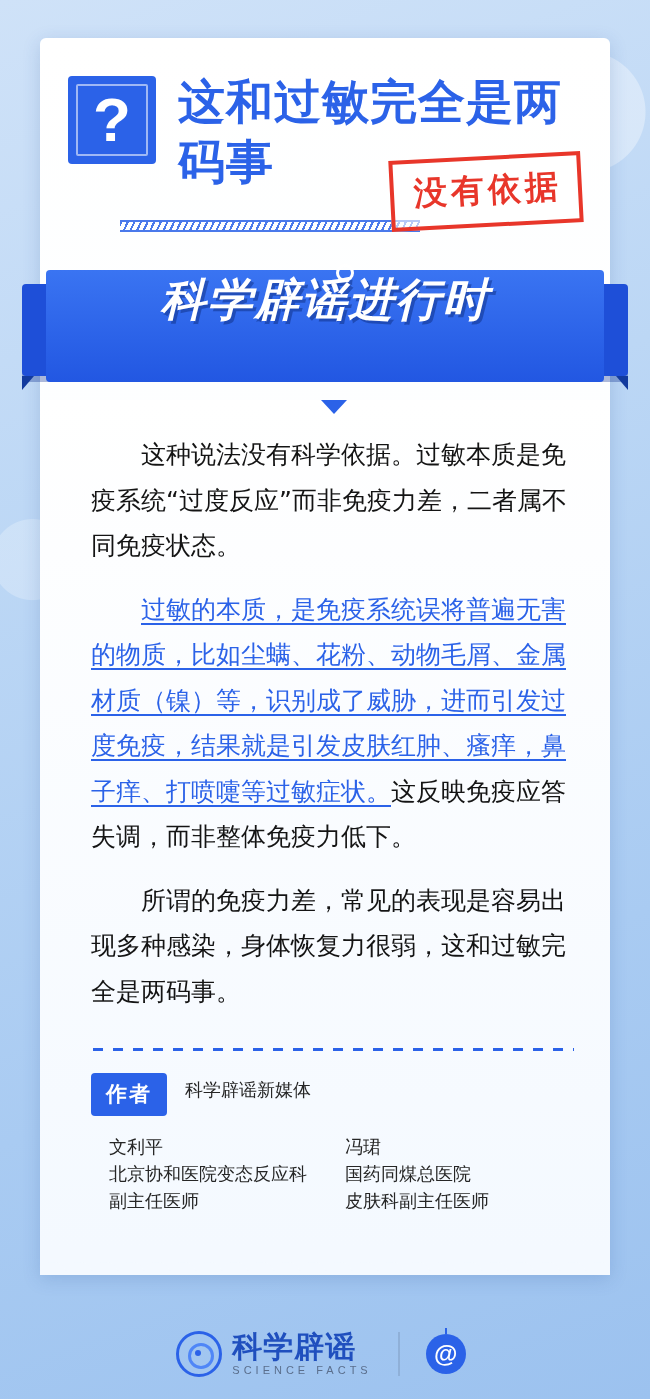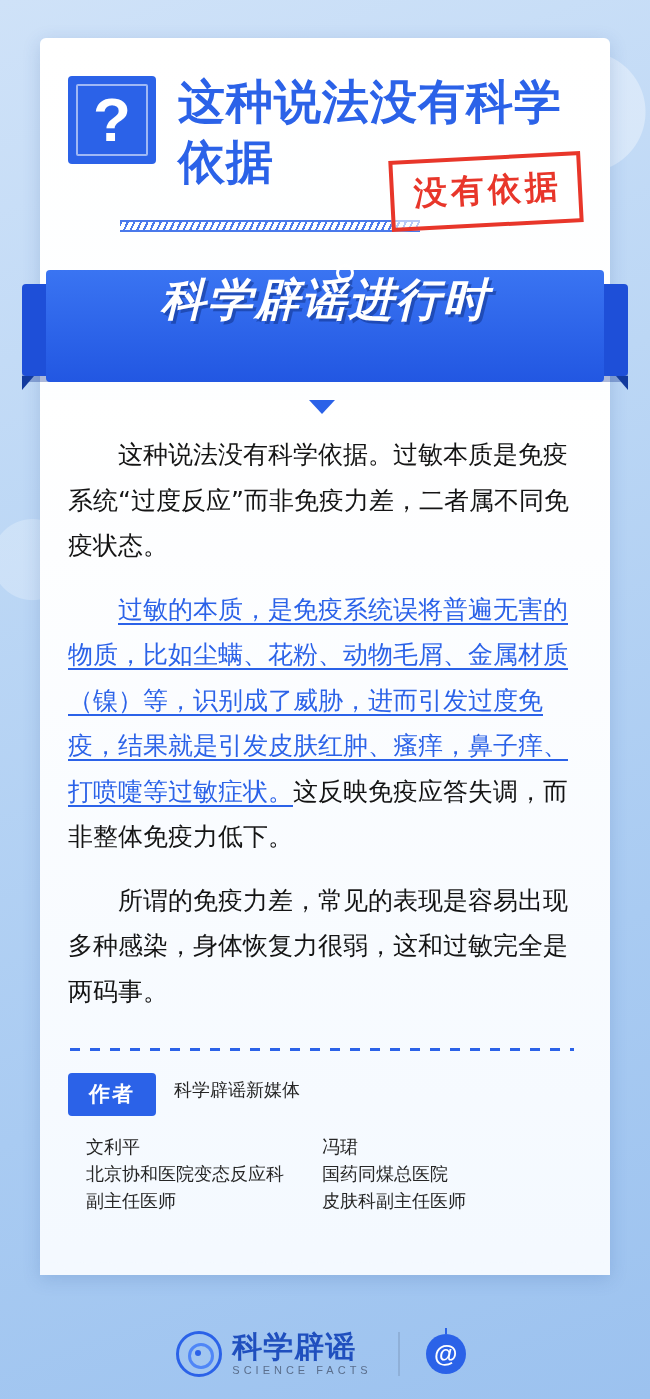--- a/index.html
+++ b/index.html
@@ -158,21 +158,21 @@
     right: 136px; top: -6px;
     width: 12px; height: 12px;
     border: 3px solid #ffffff;
     border-radius: 50%;
   }
 
   
   .body-wrap {
     position: relative;
     background: linear-gradient(180deg,#ffffff 0%, #f4f9ff 100%);
-    padding: 0 34px 20px 28px;
+    padding: 0 34px 20px 51px;
   }
   .caret {
     width: 0; height: 0;
     margin: 18px auto 6px auto;
     border-left: 13px solid transparent;
     border-right: 13px solid transparent;
     border-top: 14px solid #2b62e8;
   }
   p.para {
     font-size: 25px;
@@ -198,21 +198,21 @@
   }
 
   
   .credit-row {
     display: flex;
     align-items: flex-start;
     margin-bottom: 14px;
   }
   .tag {
     flex: 0 0 auto;
-    width: 88px;
+    width: 76px;
     background: #2b62e8;
     color: #fff;
     font-size: 21px;
     font-weight: bold;
     text-align: center;
     padding: 7px 0 8px 0;
     border-radius: 4px;
     letter-spacing: 2px;
     font-family: "DejaVu Sans", "Liberation Sans", sans-serif;
   }
@@ -315,21 +315,21 @@
 </style>
 </head>
 <body>
 
 <div class="bg-deco"></div>
 
 <div class="card">
 
   <div class="head">
     <div class="qmark"><span>?</span></div>
-    <div class="head-title">这种说法没有科学依据</div>
+    <div class="head-title">这和过敏完全是两码事</div>
   </div>
 
   <div class="rule-row">
     <div class="dash-rule"></div>
     <div class="stamp">没有依据</div>
   </div>
 
   <div class="ribbon-wrap">
     <div class="ribbon-back"></div>
     <div class="ribbon">

